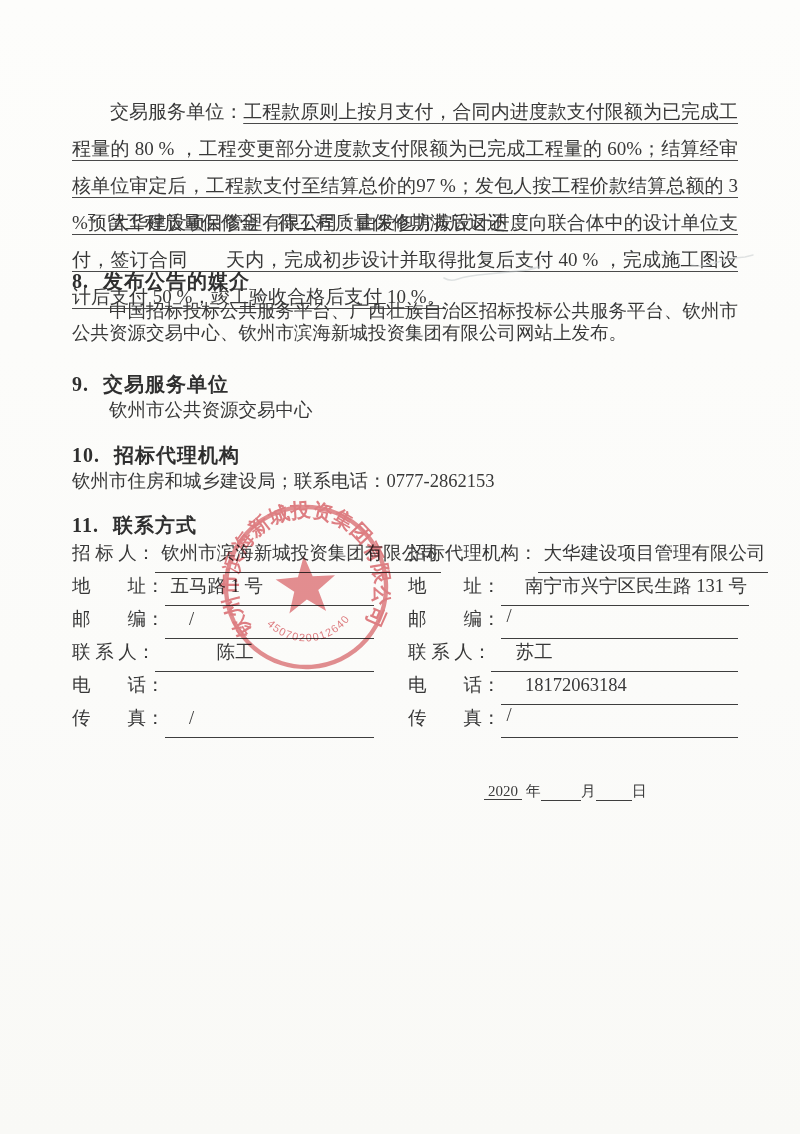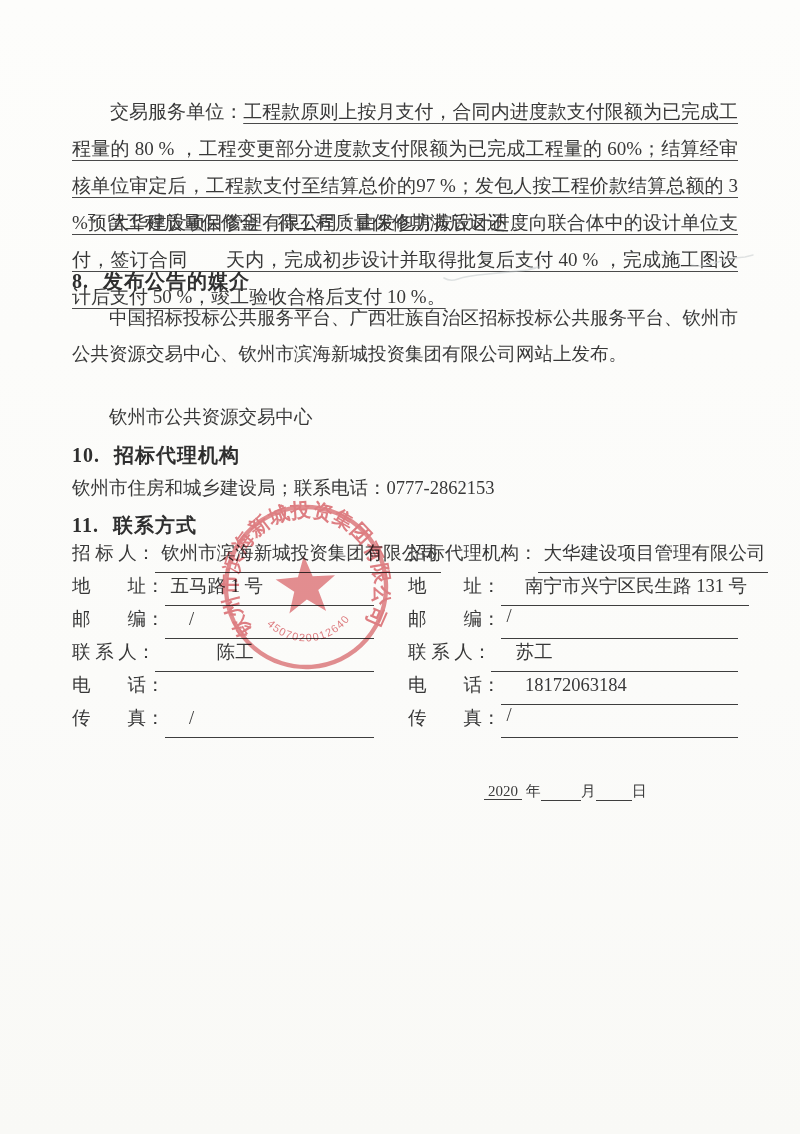--- a/index.html
+++ b/index.html
@@ -28,21 +28,21 @@
   }
   .heading{
     position:absolute;left:72px;margin:0;
     font-family:"Liberation Sans","DejaVu Sans",sans-serif;
     font-weight:700;font-size:20px;color:#2f2f2f;
     letter-spacing:1px;
   }
   .heading .num{margin-right:14px;font-family:"Liberation Serif",serif;}
   .body-text{
     position:absolute;left:72px;width:666px;margin:0;
-    font-size:18.5px;line-height:36px;text-align:justify;text-indent:2em;
+    font-size:18.5px;line-height:22px;text-align:justify;text-indent:2em;
   }
   .body-text.noindent{text-indent:0;}
   .contacts{
     position:absolute;top:540px;left:72px;width:666px;
     font-size:18.5px;
   }
   .ccol{position:absolute;top:0;}
   .ccol.left{left:0;width:302px;}
   .ccol.right{left:336px;width:330px;}
   .crow{
@@ -87,20 +87,21 @@
   <svg class="pencil" style="left:440px;top:262px;" width="130" height="22" viewBox="0 0 130 22">
     <path d="M4,16 q6,4 14,1 t30,-5 t40,-4 l8,-2 m-6,0 l10,-1" fill="none" stroke="#c6ccce" stroke-width="1.6" stroke-linecap="round"></path>
   </svg>
   <svg class="pencil" style="left:688px;top:252px;" width="70" height="18" viewBox="0 0 70 18">
     <path d="M3,13 q10,3 24,-2 t30,-6 l8,-2" fill="none" stroke="#c9ced0" stroke-width="1.5" stroke-linecap="round"></path>
   </svg>
 
   <h3 class="heading" style="top:268px;"><span class="num">8.</span><span>发布公告的媒介</span></h3>
   <p class="body-text" style="top:300px;">中国招标投标公共服务平台、广西壮族自治区招标投标公共服务平台、钦州市公共资源交易中心、钦州市滨海新城投资集团有限公司网站上发布。</p>
 
+  <h3 class="heading" style="top:371px;"><span class="num">9.</span><span>交易服务单位</span></h3>
   <p class="body-text" style="top:399px;">钦州市公共资源交易中心</p>
 
   <h3 class="heading" style="top:442px;"><span class="num">10.</span><span>招标代理机构</span></h3>
   <p class="body-text noindent" style="top:470px;">钦州市住房和城乡建设局；联系电话：0777-2862153</p>
 
   <h3 class="heading" style="top:512px;"><span class="num">11.</span><span>联系方式</span></h3>
 
   <div class="contacts">
     <div class="ccol left">
       <div class="crow">

